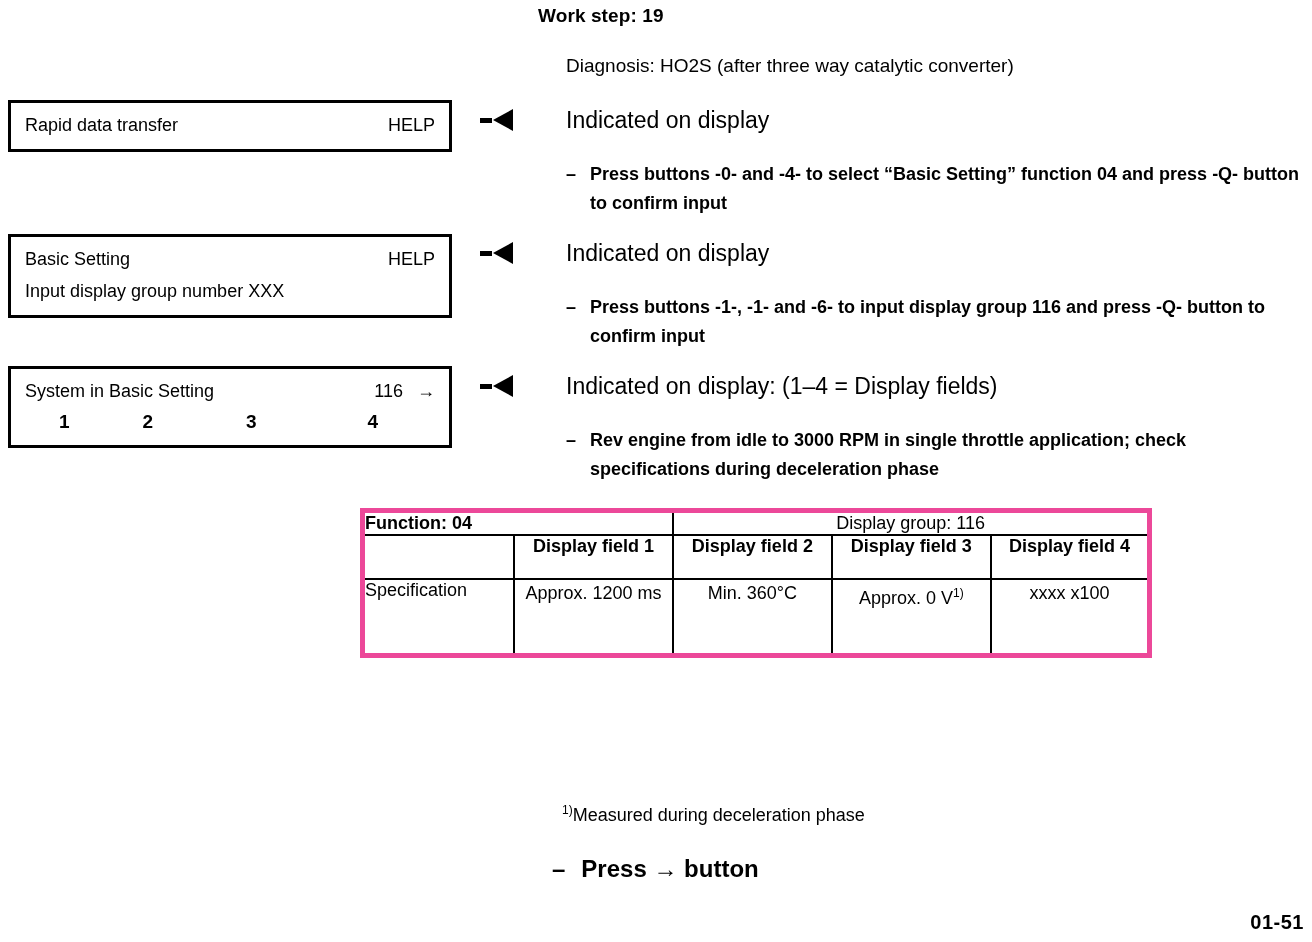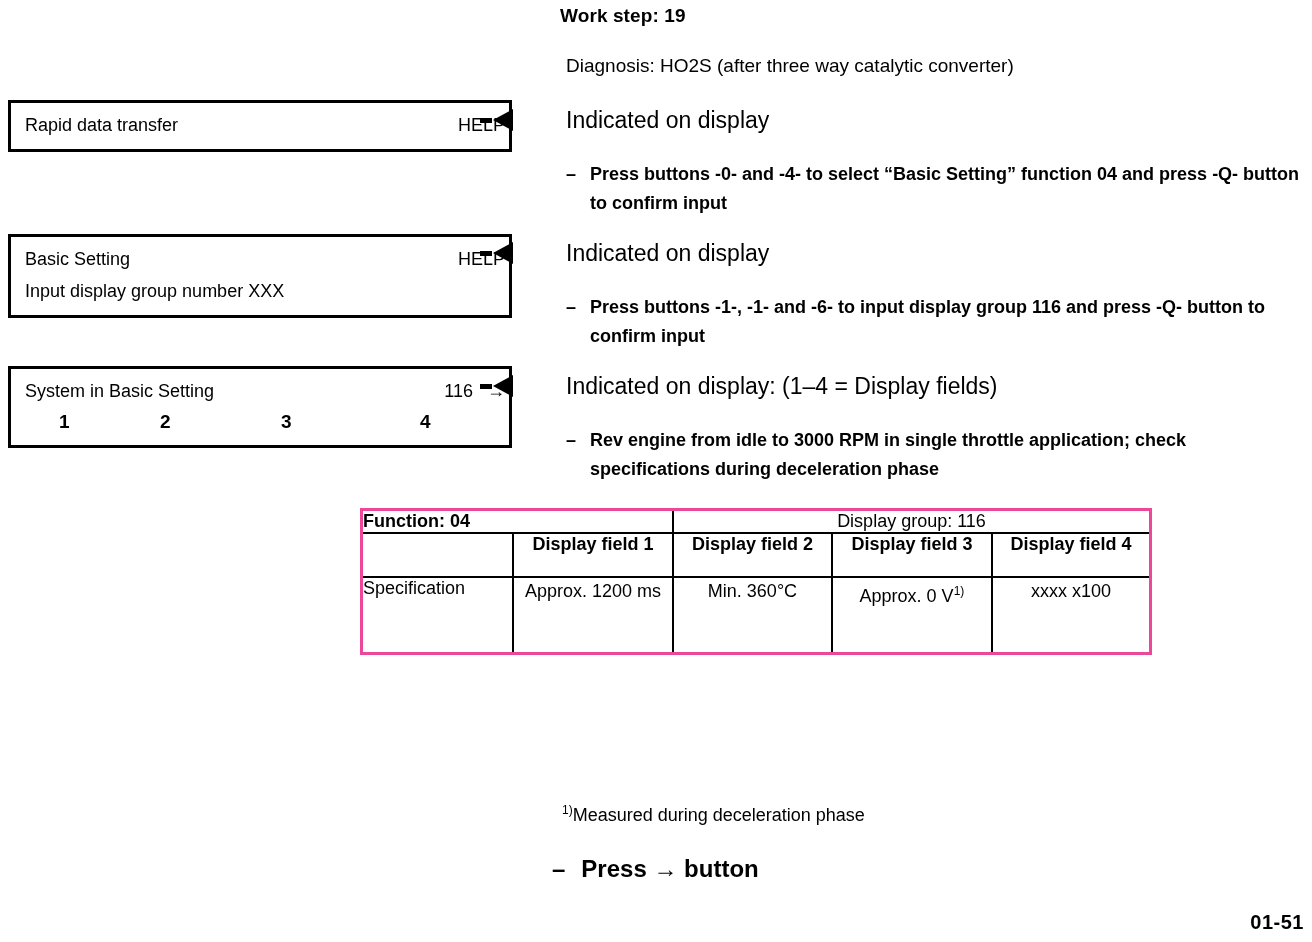--- a/index.html
+++ b/index.html
@@ -13,44 +13,44 @@
     height: 942px;
     position: relative;
     font-family: "Liberation Sans", sans-serif;
     color: #000000;
     overflow: hidden;
   }
 
   
   #work-step {
     position: absolute;
-    left: 560px;
+    left: 538px;
     top: 5px;
     font-size: 19px;
     font-weight: bold;
     letter-spacing: 0.1px;
     white-space: nowrap;
   }
   #diagnosis-line {
     position: absolute;
     left: 566px;
     top: 55px;
     font-size: 19px;
     font-weight: normal;
     white-space: nowrap;
   }
 
   
   .display-box {
     position: absolute;
     left: 8px;
-    width: 504px;
+    width: 444px;
     border: 3px solid #000;
     background: #fff;
-    padding: 6px 4px 8px 14px;
+    padding: 6px 14px 8px 14px;
   }
   .display-box .row {
     display: flex;
     justify-content: space-between;
     align-items: baseline;
     font-size: 18px;
     line-height: 32px;
     white-space: nowrap;
   }
   .display-box .row.single { display: block; }
@@ -123,21 +123,21 @@
     flex: 0 0 24px;
   }
   .instr-bullet .txt { flex: 1; }
 
   
   #spec-table {
     position: absolute;
     left: 360px;
     top: 508px;
     width: 792px;
-    border: 3px solid #ec4899;
+    border: 5px solid #ec4899;
     border-collapse: collapse;
     background: #fff;
   }
   #spec-table td {
     border: 2px solid #000;
     padding: 0;
     vertical-align: top;
     font-size: 18px;
   }
   .fn-cell {

